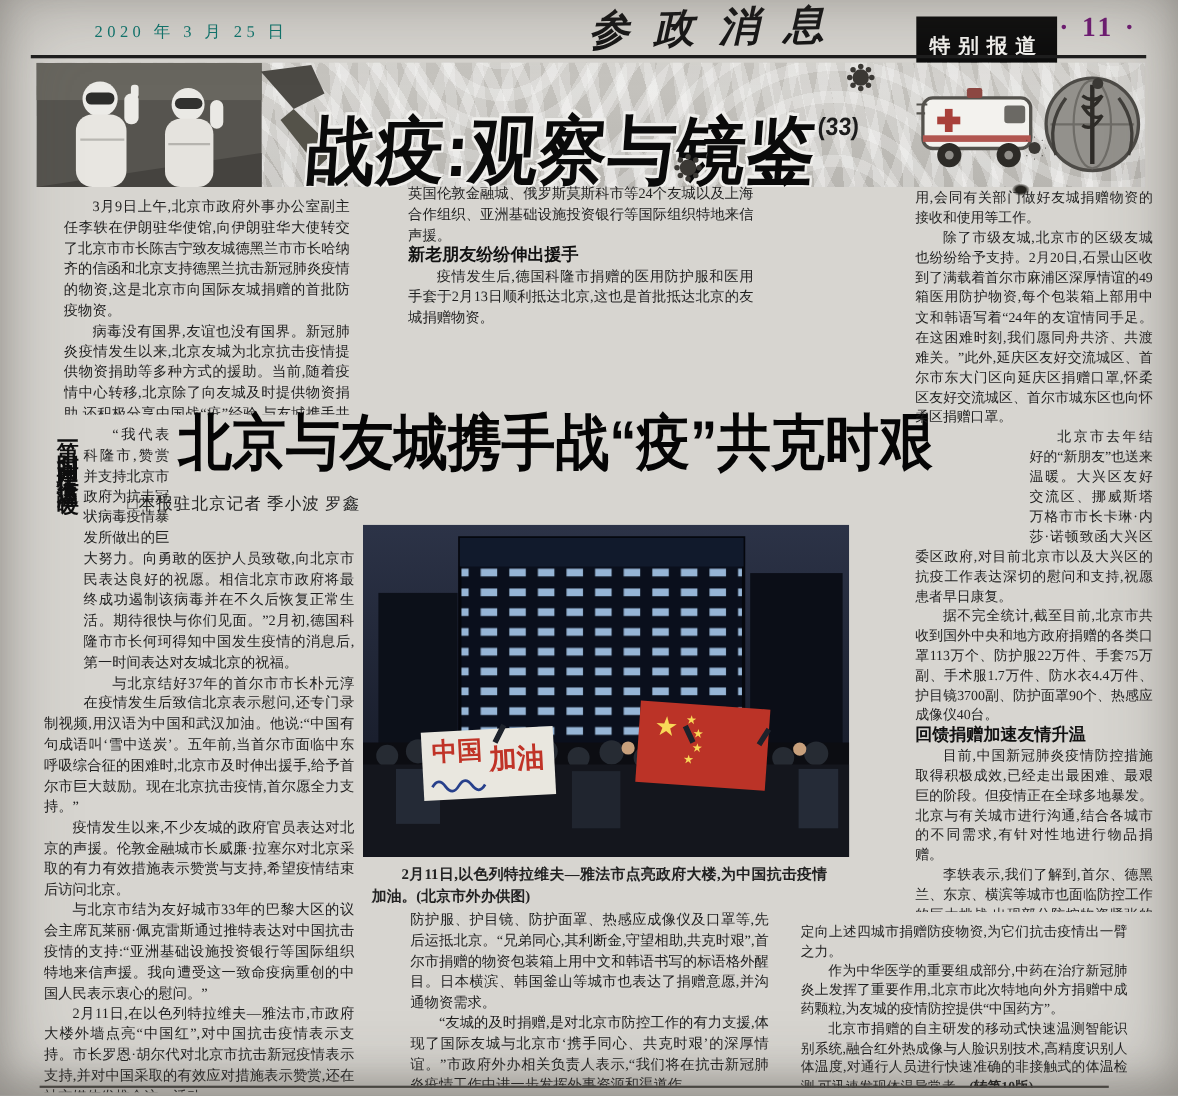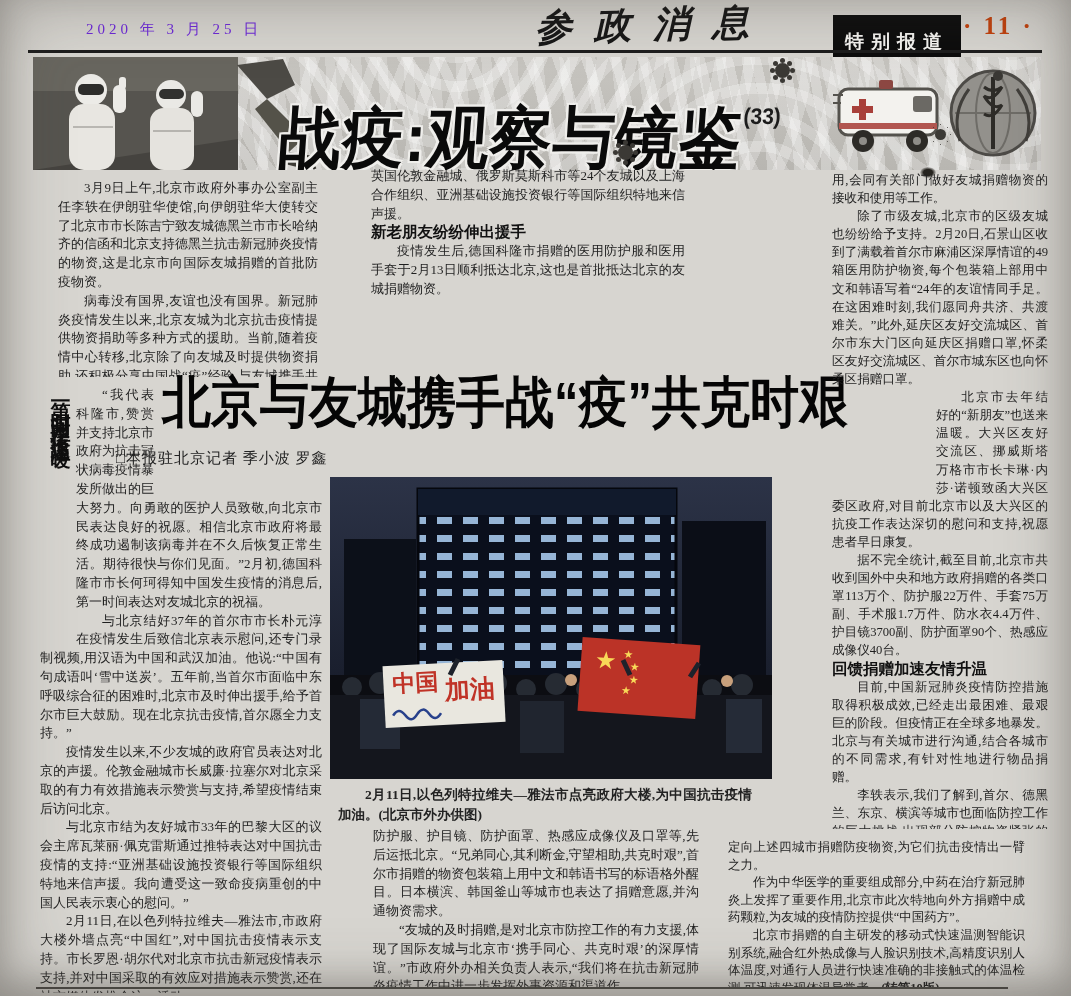--- a/index.html
+++ b/index.html
@@ -3,27 +3,27 @@
 <meta charset="utf-8">
 <style>
   html,body{margin:0;padding:0;background:#8f8d89;}
   .page{position:relative;width:1071px;height:996px;margin:0 auto;overflow:hidden;
         background:linear-gradient(135deg,#cfcdc8 0%,#dbd9d4 12%,#d7d5d0 55%,#cec CC8 88%,#c7c5c0 100%);
         background-color:#d7d5d0;color:#1c1c1c;font-family:"Liberation Serif",serif;}
   .page::after{content:"";position:absolute;inset:0;pointer-events:none;
         box-shadow:inset 0 0 70px rgba(70,66,60,.38), inset 0 -14px 30px rgba(70,66,60,.25);}
   .abs{position:absolute;}
   
-  .date{left:86px;top:20px;font-size:15px;letter-spacing:4px;color:#6d28d9;text-align:center;}
+  .date{left:86px;top:20px;font-size:15px;letter-spacing:4px;color:#0f766e;text-align:center;}
   .masthead{left:488px;top:0px;width:330px;text-align:center;font-size:37px;font-weight:bold;
         font-style:italic;letter-spacing:22px;color:#161616;transform:rotate(-1.5deg);
         font-family:"DejaVu Serif",serif;}
   .badge{left:833px;top:15px;background:#0c0c0c;color:#f4f3f0;padding:14px 12px;
         font-family:"Liberation Sans",sans-serif;font-weight:bold;font-size:19px;letter-spacing:7px;}
-  .pagenum{left:963px;top:12px;font-size:25px;font-weight:bold;letter-spacing:3px;color:#c2410c;}
+  .pagenum{left:963px;top:12px;font-size:25px;font-weight:bold;letter-spacing:3px;color:#701a75;}
   .toprule{left:28px;top:50px;width:1014px;height:3px;background:#1d1d1d;}
   .botrule{left:36px;top:987px;width:972px;height:2px;background:#4a4844;}
   
   .banner{left:33px;top:57px;width:1008px;height:113px;overflow:hidden;
      background:
       repeating-radial-gradient(circle at 14% 130%, rgba(255,255,255,.30) 0 10px, rgba(0,0,0,0) 10px 27px),
       repeating-radial-gradient(circle at 42% -30%, rgba(255,255,255,.26) 0 11px, rgba(0,0,0,0) 11px 29px),
       repeating-radial-gradient(circle at 72% 135%, rgba(255,255,255,.26) 0 11px, rgba(0,0,0,0) 11px 29px),
       repeating-radial-gradient(circle at 97% -20%, rgba(255,255,255,.24) 0 10px, rgba(0,0,0,0) 10px 26px),
       linear-gradient(#c7c5c0,#b8b6b1);}

